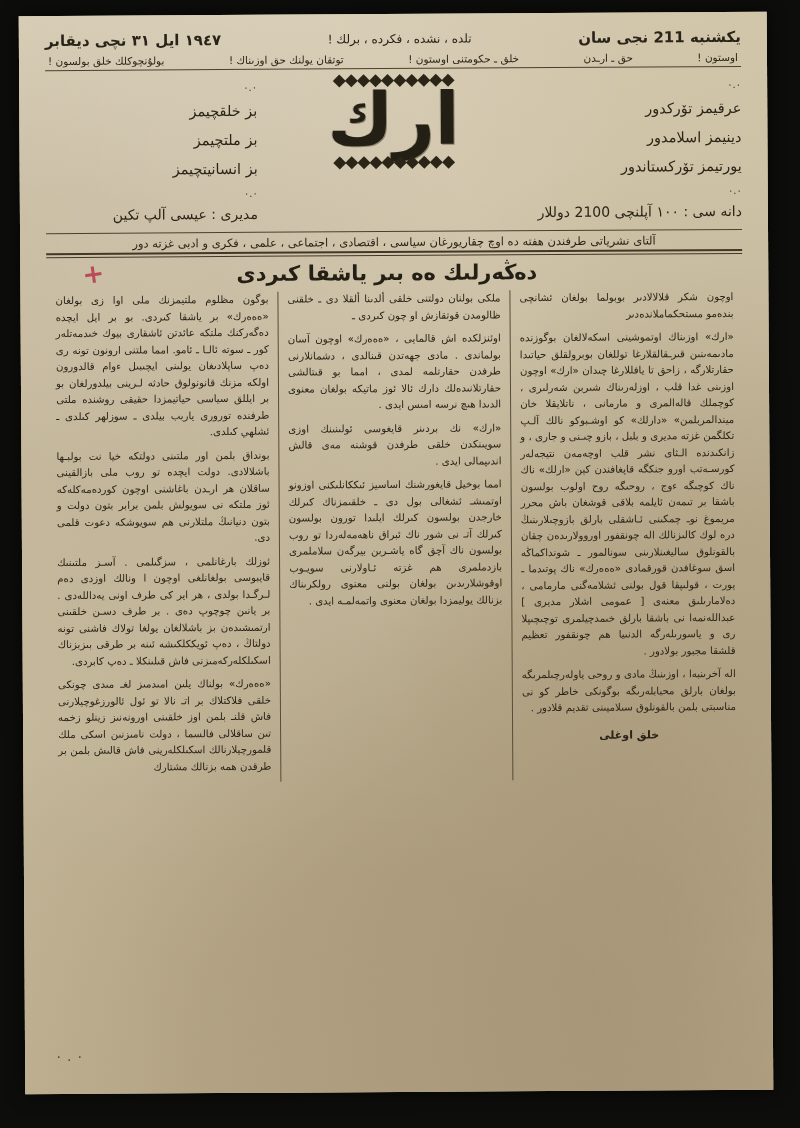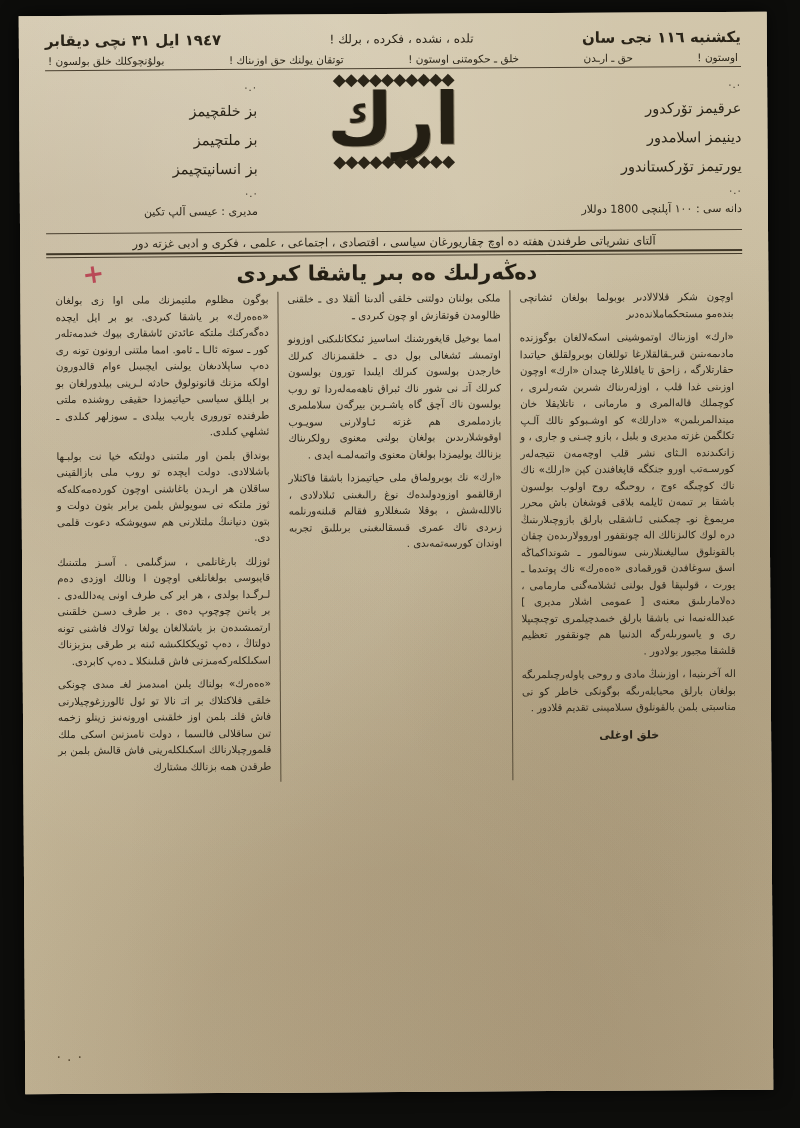--- a/index.html
+++ b/index.html
@@ -53,21 +53,21 @@
   .slogan-row span{padding:0 3px;text-align:right;}
   .mh-body{
     display:flex;justify-content:space-between;align-items:flex-start;
     margin-top:8px;height:150px;
   }
   .mh-col{width:212px;font-size:12.5px;line-height:1.9;color:#2b2518;}
   .mh-col.right{text-align:right;}
   .mh-col.left{text-align:right;}
   .mh-col .dots{letter-spacing:2px;font-size:10px;color:#3a3226;}
   .mh-col .big{font-size:14.5px;line-height:2.0;}
-  .mh-col .small{font-size:11px;line-height:1.7;}
+  .mh-col .small{font-size:14px;line-height:1.7;}
   .logo{
     width:240px;text-align:center;position:relative;top:-4px;
   }
   .logo-title{
     font-size:72px;font-weight:bold;color:#241f14;
     line-height:1;letter-spacing:-2px;
     text-shadow:1px 1px 0 rgba(60,50,30,.45),-1px 0 0 rgba(60,50,30,.25);
     font-family:"DejaVu Sans","Liberation Sans",sans-serif;
   }
   .logo-orn{font-size:17px;color:#2b2518;letter-spacing:-1px;margin-top:-4px;}
@@ -111,42 +111,42 @@
 </style>
 </head>
 <body>
 
 <div id="sheet">
   <div class="inner">
 
     <div class="masthead">
 
       <div class="mh-top">
-        <div class="date-left">يكشنبه ١١٦ نجى سان</div>
+        <div class="date-left">يكشنبه 211 نجى سان</div>
         <div class="motto-center">تلده ، نشده ، فكرده ، برلك !</div>
         <div class="date-right">١٩٤٧ ايل ٣١ نچى ديقابر</div>
       </div>
 
       <div class="slogan-row">
         <span>اوستون !</span>
         <span>حق ـ ارـدن</span>
         <span>خلق ـ حكومتنى اوستون !</span>
         <span>توتقان يولنك حق اوزىناك !</span>
         <span>بولۇنچوكلك خلق بولسون !</span>
       </div>
 
       <div class="mh-body">
 
         <div class="mh-col left">
           <div class="dots">٠.٠</div>
           <div class="big">عرقيمز تۆركدور</div>
           <div class="big">دينيمز اسلامدور</div>
           <div class="big">يورتيمز تۆركستاندور</div>
           <div class="dots">٠.٠</div>
-          <div class="small">دانه سى : ١٠٠ آپلنچى 1800 دوللار</div>
+          <div class="small">دانه سى : ١٠٠ آپلنچى 2100 دوللار</div>
         </div>
 
         <div class="logo">
           <div class="logo-orn top">◆◆◆◆◆◆◆◆◆◆</div>
           <div class="logo-title">ارك</div>
           <div class="logo-orn">◆◆◆◆◆◆◆◆◆◆</div>
         </div>
 
         <div class="mh-col right">
           <div class="dots">٠.٠</div>
@@ -174,22 +174,23 @@
 
       <div class="col">
         <p>اوچون شكر قلالالادىر بوبولما بولغان ئشانچى بندەمو مستحكماملاندەدىر</p>
         <p>«ارك» اوزىناك اوتموشينى اسكەلالغان بوگوزنده مادىمەىنىن قىرـقالقلارغا توللغان بوبرولقلق حياتىدا حقارتلارگه ، زاحق تا يافللارغا چىدان «ارك» اوچون اوزىنى غدا قلب ، اوزلەرىناك شىربن شەرلىرى ، كوچملك قالەالمرى و مارمانى ، ناتلايقلا خان ميندالمربلمن» «دارلك» كو اوشـبوكو نالك آلـپ تكلگمن غزته مديرى و بلبل ، بازو چىـنى و جارى ، و زانكىدنده الـثاى نشر قلب اوچەمەن نتيجەلەر كورسـەتب اورو جنكگه قاپغافندن كېن «ارلك» ناك ناك كوچىگە ءوج ، روحىگە روح اولوب بولسون باشقا بر تىمەن ئايلمە بلاقى قوشغان باش محرر مريموغ نوـ چمكىنى ئـاشقلى بارلق بازوچىلارىنىڭ دره لوك كالىزنالك الە چونقفور اوروولارىدەن چقان بالقونلوق ساليغىنلارىنى سونالمور ـ شونداكماڭە اسق سوغافدن قورقمادى «ەەەرك» ناك پوتىدما ـ يورت ، قولىپقا قول بولنى ئشلامەگنى مارمامى ، دەلامارىلىق معنەى [ عمومى اشلار مديرى ] عبداللەنمەا نى باشقا بارلق خىمدچيلمرى توچىچىپلا رى و ياسورىلەرگە الدنىيا هم چونقفور تعظيم قلشقا مجبور بولادور .</p>
         <p>الە آخرىنبەا ، اوزىنىڭ مادى و روحى ياولەرچىلمرىگە بولغان بارلق محبابلەرىگە بوگونكى خاطر كو نى مناسبتى بلمن بالقونلوق سىلاميىنى تقديم قلادور .</p>
         <div class="sig">خلق اوغلى</div>
       </div>
 
       <div class="col">
         <p>ملكى بولنان دولتنى خلقى ألدىنا ألقلا دى ـ خلقنى ظالومدن قوتقازش او چون كىردى ـ</p>
+        <p>اوئنزلكده اش قالمايى ، «ەەەرك» اوچون آسان بولماندى . مادى جهەتدن قىنالدى ، دشمانلارنى طرفدن حقارتلمە لمدى ، امما بو قىتالشى حقارتلانىدەلك دارك ئالا ئوز ماتيكە بولغان معنوى الدىدا هىچ نرسه امىس ايدى .</p>
+        <p>«ارك» نك بردىنر قايغوسى ئولىنىنك اوزى سويىنكدن خلقى طرفدن قوشنه مەى قالش اندىپمالى ايدى .</p>
         <p>امما بوخيل قايغورشنك اساسيز ئىككانلىكنى اوزونو اوتمىشـ ئشغالى بول دى ـ خلقىمزناك كىرلك خارجدن بولسون كىرلك ايلىدا تورون بولسون كىرلك آتـ نى شور ناك ئبراق ناهەمەلەردا تو روب بولسون ناك آچق گاه ياشـربن بيرگەن سلاملمرى بازدملمرى هم غزته ئـاولارنى سويـوب اوقوشلارىدىن بولغان بولنى معنوى رولكرىناك بزنالك يوليمزدا بولغان معنوى واتمەلمـە ايدى .</p>
-        <p>«ارك» نك بوبرولماق ملى حياتيمزدا باشقا فاكتلار ارقالقمو اوزودولىدەك نوغ رالىغىنى ئىلادلادى ، نالاللەشش ، بوقلا شىغللارو فقالم قىلنەورنلمە زىردى ناك عمرى قىسقالىغىنى برىللىق تجربه اوندان كورسەتمەىدى .</p>
         <p></p>
       </div>
 
       <div class="col">
         <p>بوگون مظلوم ملتيمزنك ملى اوا زى بولغان «ەەەرك» بر ياشقا كىردى. بو بر ايل ايچده دەگەركنك ملتكه عائدتن ئاشقارى بيوك خىدمەتلەر كور ـ سوته ئالـا ـ ئامو. امما ملتنى ارونون تونه رى دەپ ساپلادىغان يولىنى ايچىبىل ءوام قالدورون اولكه مزنك قانونولوق حادثه لـرينى بيلدورلغان بو بر ايللق سياسى حياتيمزدا حقيقى روشنده ملتى طرفنده تورورى ياربب بيلدى ـ سوزلهر كىلدى ـ ئشلهي كىلدى.</p>
         <p>بونداق بلمن اور ملتىنى دولتكه خيا نت بولبـها باشلالادى. دولت ايچده تو روب ملى بازالقينى ساقلان هر ارـدن باغاشنى اوچون كوردەمەكلەكە ئوز ملتكه نى سويولش بلمن برابر بتون دولت و بتون دنيانىڭ ملتلارنى هم سويوشكه دعوت قلمى دى.</p>
         <p>ئوزلك بارغانلمى ، سزگىلمى . آسـز ملتىنىك قايبوسى بولغانلغى اوچون ا ونالك اوزدى دەم لـرگـدا بولدى ، هر اير كى طرف اونى يەداللەدى . بر يانىن چوچوپ دەى . بر طرف دسـن خلقىنى ارتمىشىدەن بز باشلالغان يولغا تولاك فاشنى تونە دولتاڭ ، دەپ ئويككلكىشە ئىنە بر طرقى بىزبزناك اسكىلكلەركەمىزنى فاش قىلىنكلا ـ دەپ كابردى.</p>
         <p>«ەەەرك» بولناك يلىن امىدمىز لغـ مىدى چونكى خلقى فلاكتلاك بر اتـ نالا تو ئول ئالورزغوچيلارنى فاش قلنـ بلمن اوز خلقىنى اورونەنىز زينلو زخمه تىن ساقلالى فالسما ، دولت نامىزنىن اسكى ملك قلمورچيلارنالك اسكىلكلەرينى فاش قالىش بلمن بر طرقدن همه بزنالك مشتارك</p>
       </div>
 

